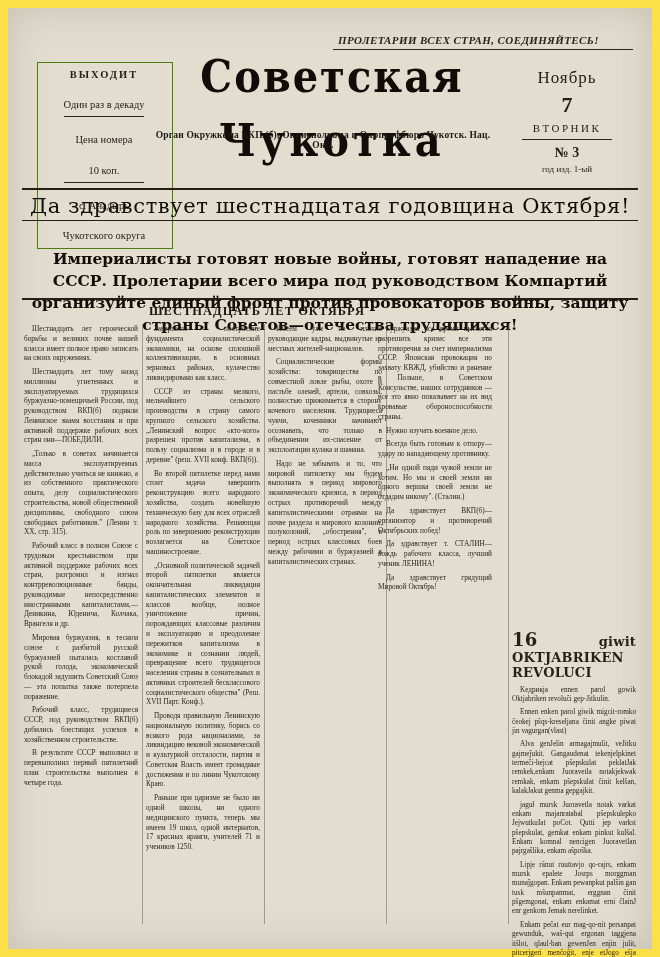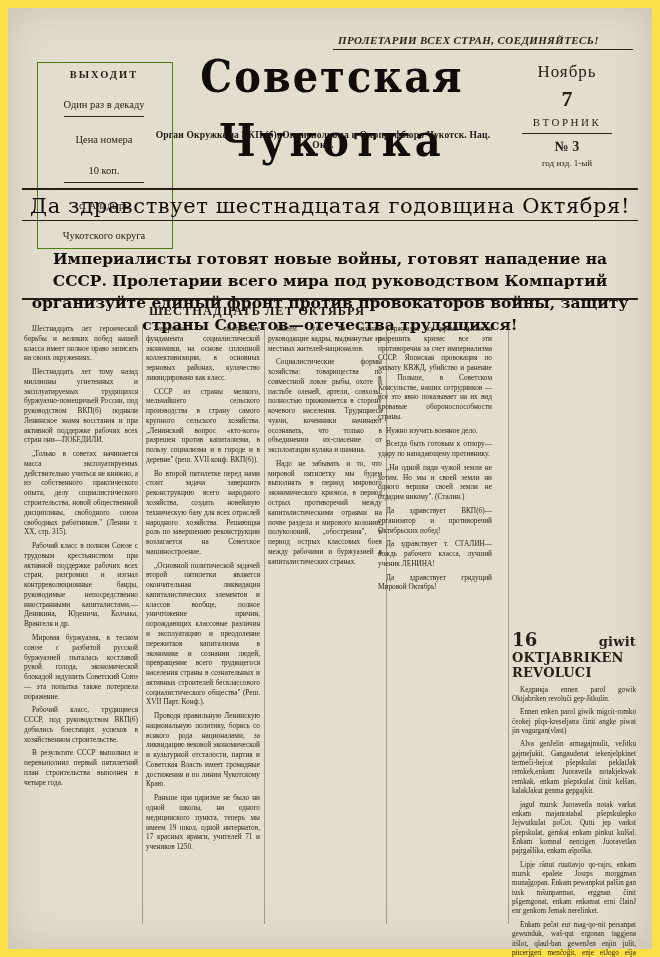--- a/index.html
+++ b/index.html
@@ -113,21 +113,21 @@
     top: 122px;
     width: 350px;
     text-align: center;
     font-size: 9.5px;
     font-weight: bold;
     letter-spacing: 0.2px;
   }
   .mast-right {
     position: absolute;
     right: 6px;
-    top: 6px;
+    top: 12px;
     width: 130px;
     text-align: center;
     font-size: 12px;
     line-height: 1.4;
     color: #231e17;
   }
   .mast-right .big { font-size: 17px; letter-spacing: 1px; }
   .mast-right .num { font-size: 22px; font-weight: bold; }
   .mast-right .sp { letter-spacing: 2.5px; font-size: 11px;}
   .mast-right .year { font-size: 15px; }
@@ -281,21 +281,21 @@
 
     <div class="section-title">ШЕСТНАДЦАТЬ ЛЕТ ОКТЯБРЯ</div>
 
     <div class="cols">
       <div class="vrule" style="left:118px;"></div>
       <div class="vrule" style="left:240px;"></div>
       <div class="vrule" style="left:362px;"></div>
       <div class="vrule" style="left:484px;"></div>
 
       <div class="col c1">
-        <p>Шестнадцать лет героической борьбы и великих побед нашей класса имеет полное право записать на своих окружениях.</p>
+        <p>Шестнадцать лет героической борьбы и великих почве нашей класса имеет полное право записать на своих окружениях.</p>
         <p>Шестнадцать лет тому назад миллионы угнетенных и эксплуатируемых трудящихся буржуазно-помещичьей России, под руководством ВКП(б) подняли Ленинское знамя восстания и при активной поддержке рабочих всех стран они—ПОБЕДИЛИ.</p>
         <p>„Только в советах начинается масса эксплуатируемых действительно учиться не книжно, а из собственного практического опыта, делу социалистического строительства, новой общественной дисциплины, свободного союза свободных работников." (Ленин т. XX, стр. 315).</p>
         <p>Рабочий класс в полном Союзе с трудовым крестьянством при активной поддержке рабочих всех стран, разгромил и изгнал контрреволюционные банды, руководимые непосредственно иностранными капиталистами,—Деникина, Юденича, Колчака, Врангеля и др.</p>
         <p>Мировая буржуазия, в тесном союзе с разбитой русской буржуазией пыталась костлявой рукой голода, экономической блокадой задушить Советский Союз — эта попытка также потерпела поражение.</p>
         <p>Рабочий класс, трудящиеся СССР, под руководством ВКП(б) добились блестящих успехов в хозяйственном строительстве.</p>
         <p>В результате СССР выполнил и перевыполнил первый пятилетний план строительства выполнен в четыре года.</p>
       </div>
 
       <div class="col c2">
         <p>Завершено построение фундамента социалистической экономики, на основе сплошной коллективизации, в основных зерновых районах, кулачество ликвидировано как класс.</p>

